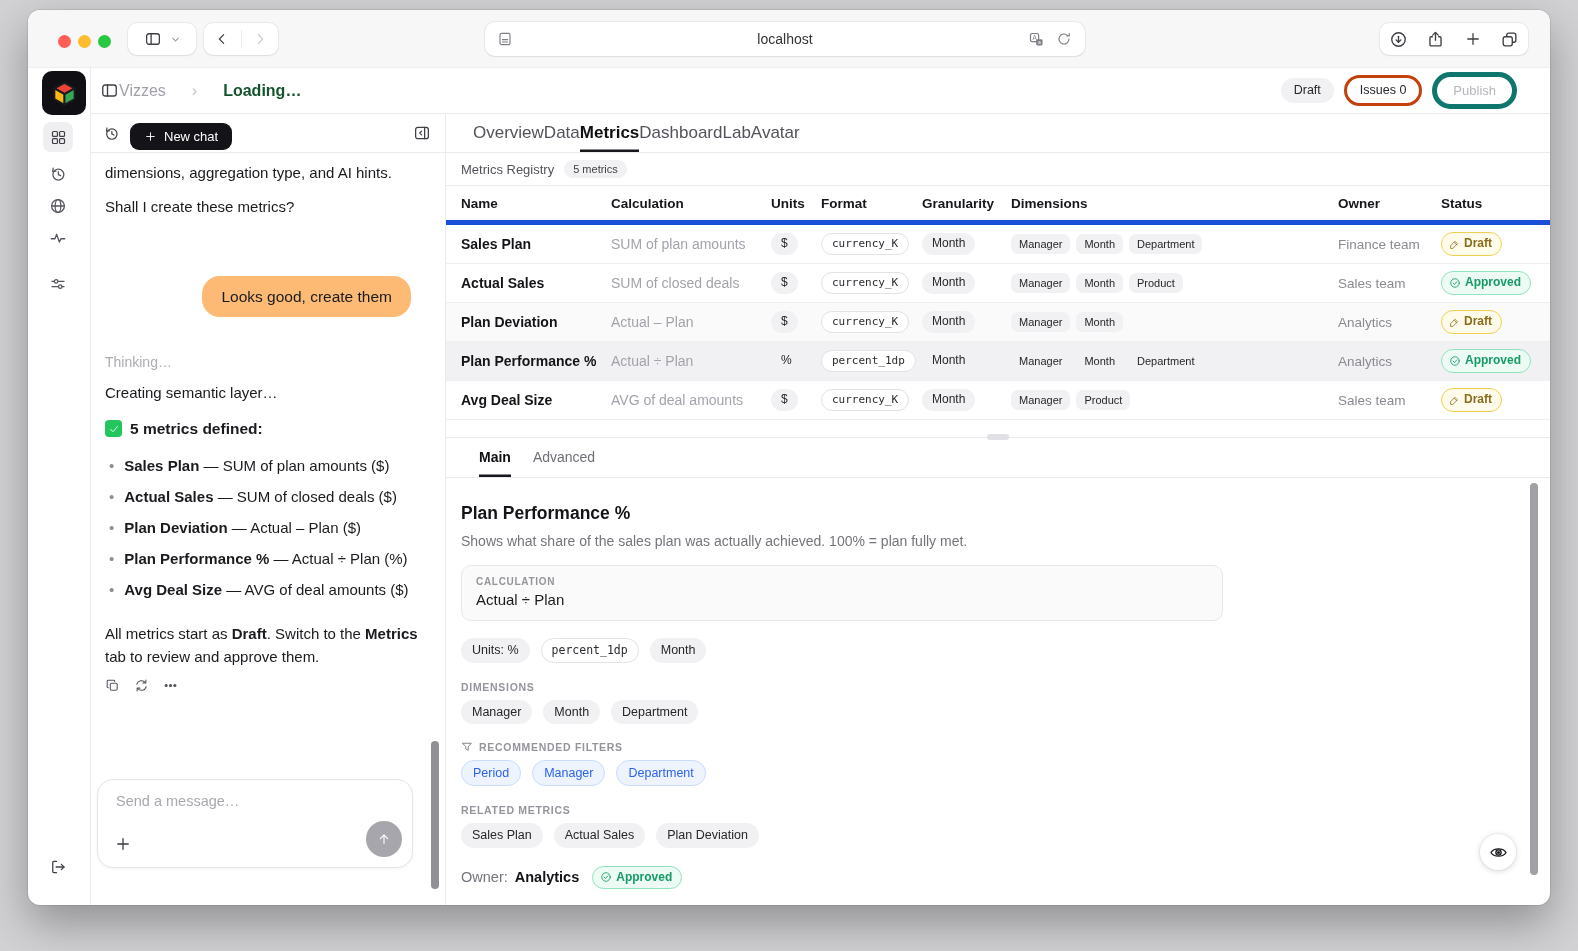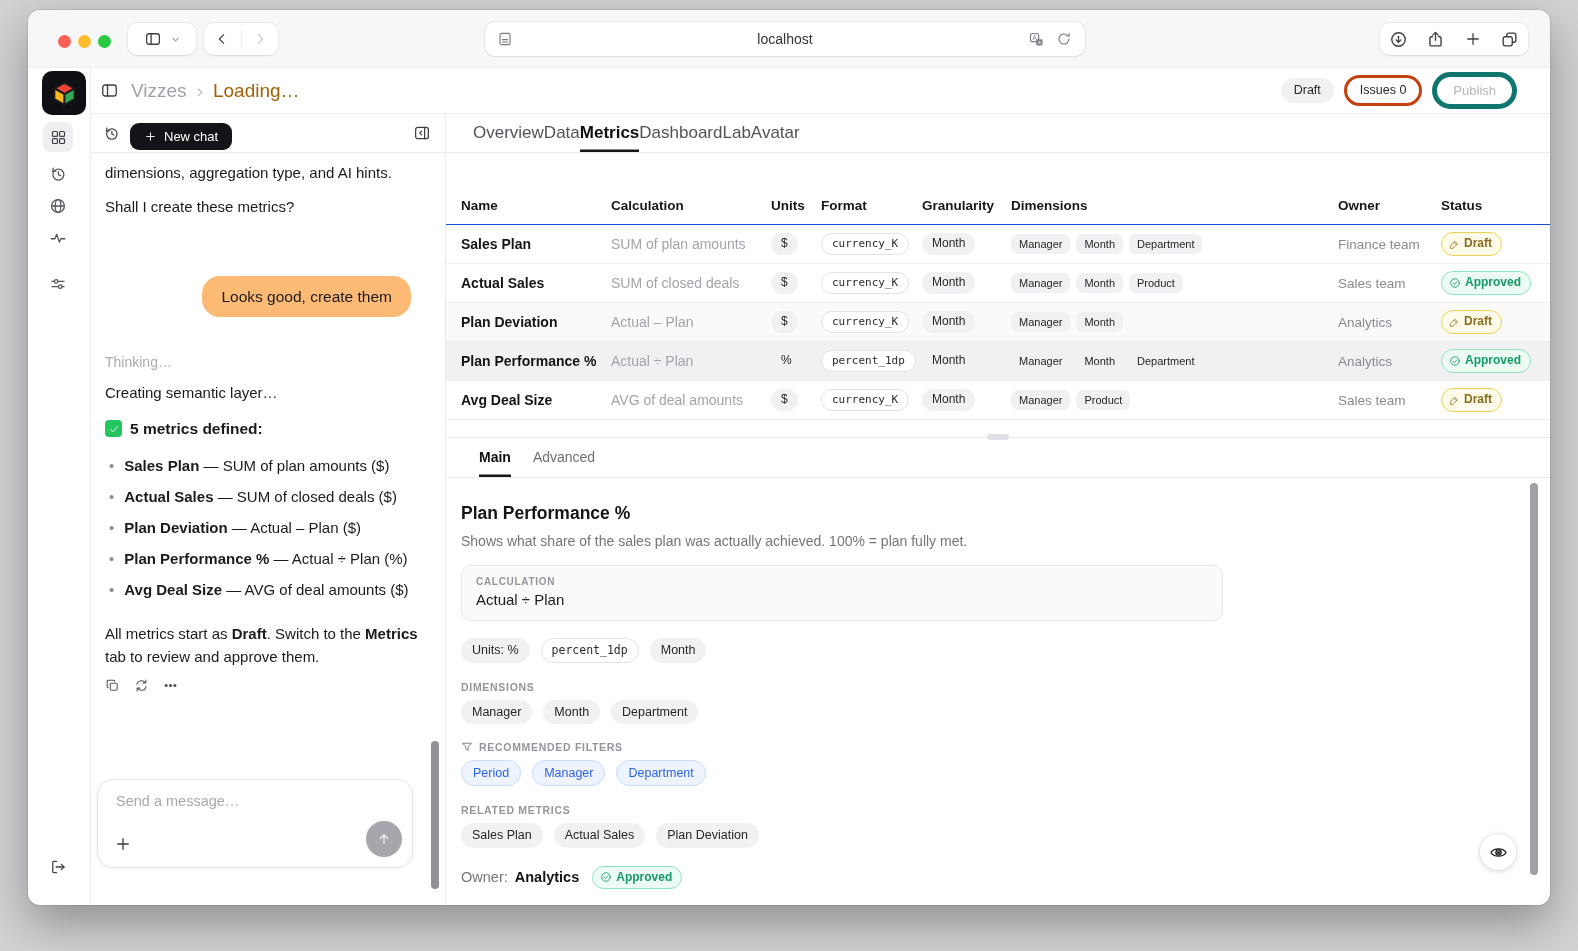--- a/index.html
+++ b/index.html
@@ -21,21 +21,21 @@
   .urlbar { position:absolute; left:457px; top:12px; width:600px; height:34px; background:#fff; border-radius:10px;
             box-shadow:0 0 0 1px rgba(0,0,0,.05), 0 1px 2px rgba(0,0,0,.06);
             display:flex; align-items:center; justify-content:center; font-size:14px; color:#333338; }
   .urlbar .icon { position:absolute; color:#7d7d84; }
 
   
   .appbar { position:absolute; left:62px; top:58px; right:0; height:46px; border-bottom:1px solid #ebebee;
             display:flex; align-items:center; }
   .logo { position:absolute; left:14px; top:61px; width:44px; height:44px; border-radius:10px; background:#101014;
           display:flex; align-items:center; justify-content:center; }
-  .crumbs { display:flex; align-items:center; gap:10px; margin-left:12px; font-size:19px; }
+  .crumbs { display:flex; align-items:center; gap:26px; font-size:16px; }
   .appbar-right { position:absolute; right:33px; display:flex; align-items:center; gap:10px; }
   .pill { border-radius:999px; font-size:12.5px; padding:6px 13px; line-height:1; }
   .pill.gray { background:#f1f1f3; color:#26262b; }
   .pill.line { background:#fff; border:3px solid #c2410c; color:#26262b; }
   .pill.disabled { background:#fff; border:5px solid #0f766e; color:#b6b6bd; font-size:13px; padding:7px 16px; }
 
   
   .vline1 { position:absolute; left:62px; top:58px; bottom:0; width:1px; background:#ebebee; }
   .vline2 { position:absolute; left:417px; top:104px; bottom:0; width:1px; background:#ebebee; }
 
@@ -76,21 +76,21 @@
              display:flex; align-items:stretch; padding-left:27px; font-size:17px; color:#52525b; }
   .tabsrow .tab { display:flex; align-items:center; }
   .tabsrow .tab.active { color:#0f0f12; font-weight:bold; box-shadow:inset 0 -2.5px 0 #17171b; }
   .regrow { position:absolute; left:0; top:39px; right:0; height:33px; border-bottom:1px solid #ebebee;
             display:flex; align-items:center; gap:10px; padding-left:15px; }
   .regtitle { font-size:13px; color:#52525b; }
   .regcount { background:#f1f1f3; border-radius:999px; font-size:11px; color:#3f3f46; padding:3px 9px; }
   .tgrid { display:grid; grid-template-columns:150px 160px 50px 101px 89px 327px 103px 1fr;
            align-items:center; height:39px; padding-left:15px; }
   .thead { position:absolute; left:0; top:72px; right:0; font-size:13.5px; font-weight:bold; color:#17171b;
-           border-bottom:1px solid #1d4ed8; }
+           border-bottom:5px solid #1d4ed8; }
   .trow { position:absolute; left:0; right:0; border-bottom:1px solid #efeff2; font-size:14px; }
   .trow .nm { font-weight:bold; color:#141418; }
   .trow .calc { color:#a3a3ab; }
   .trow .own { color:#8a8a92; font-size:13.5px; }
   .chip { display:inline-block; background:#f1f1f3; border-radius:999px; padding:3px 10px; font-size:12px; color:#26262b; line-height:1.3; }
   .chip.sq { border-radius:7px; font-size:11px; padding:3px 8px; }
   .chip.mono { background:#fff; border:1px solid #e2e2e7; font-family:"DejaVu Sans Mono",monospace; font-size:11px; color:#2a2a30; }
   .dimset { display:flex; gap:6px; }
   .badge { display:inline-flex; align-items:center; gap:4px; border-radius:999px; font-size:12px; font-weight:bold;
            padding:3px 9px 3px 7px; line-height:1.3; }
@@ -222,21 +222,21 @@
   <div class="appbar">
     <span class="icon" style="margin-left:10px;color:#3f3f46">
         <svg width="19" height="19" viewBox="0 0 24 24">
           <rect x="3.5" y="5" width="17" height="14" rx="3"></rect>
           <line x1="9.5" y1="5" x2="9.5" y2="19"></line>
         </svg>
       </span>
     <div class="crumbs">
       <span style="color:#a1a1aa">Vizzes</span>
       <span style="color:#c2c2c8">›</span>
-      <span style="color:#a16207;font-weight:normal">Loading…</span>
+      <span style="color:#14532d;font-weight:bold">Loading…</span>
     </div>
     <div class="appbar-right">
       <span class="pill gray">Draft</span>
       <span class="pill line">Issues 0</span>
       <span class="pill disabled">Publish</span>
     </div>
   </div>
 
   <div class="vline1"></div>
   <div class="vline2"></div>
@@ -394,20 +394,24 @@
   <div class="main">
     <div class="tabsrow">
       <span class="tab">Overview</span>
       <span class="tab">Data</span>
       <span class="tab active">Metrics</span>
       <span class="tab">Dashboard</span>
       <span class="tab">Lab</span>
       <span class="tab">Avatar</span>
     </div>
 
+    <div class="regrow">
+      <span class="regtitle">Metrics Registry</span>
+      <span class="regcount">5 metrics</span>
+    </div>
 
     <div class="thead tgrid">
       <span>Name</span>
       <span>Calculation</span>
       <span>Units</span>
       <span>Format</span>
       <span>Granularity</span>
       <span>Dimensions</span>
       <span>Owner</span>
       <span>Status</span>

